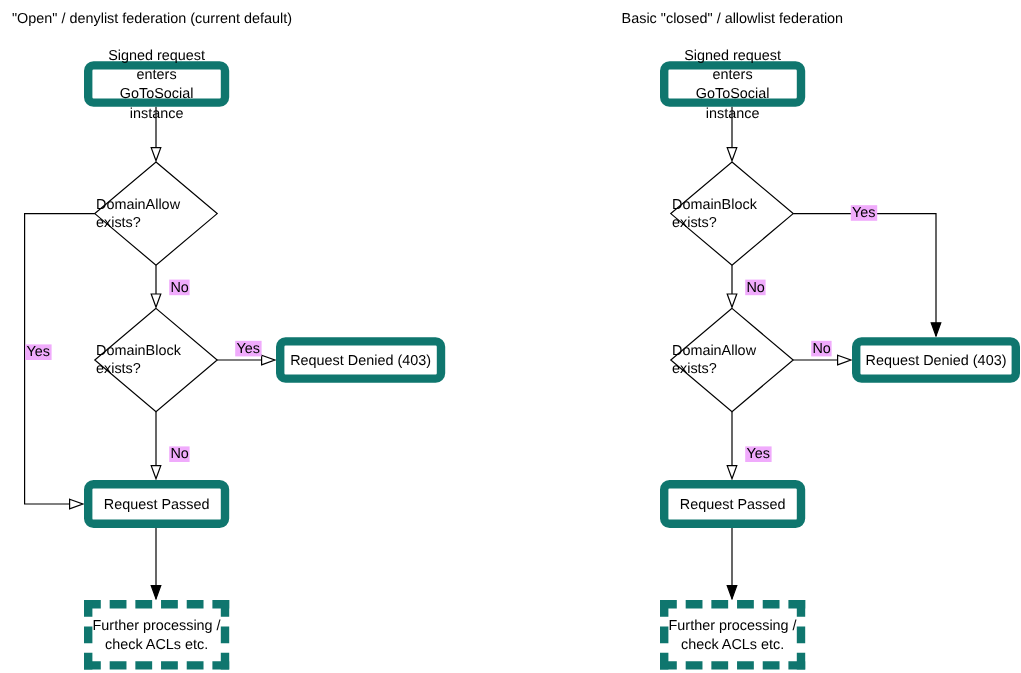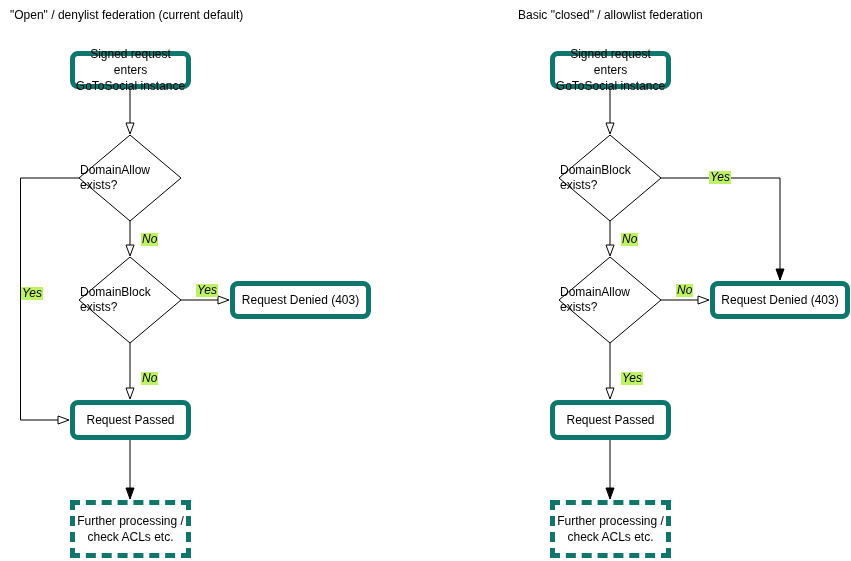--- a/index.html
+++ b/index.html
@@ -18,43 +18,42 @@
     left: 0; top: 0;
   }
   .title {
     position: absolute;
     top: 8px;
     white-space: pre;
   }
   .node {
     position: absolute;
     box-sizing: border-box;
-    border: 5px solid #0f766e;
+    border: 7px solid #0f766e;
     background: #ffffff;
     display: flex;
     align-items: center;
     justify-content: center;
     text-align: center;
     white-space: pre-line;
     line-height: 16px;
   }
   .rounded { border-radius: 8px; }
   .dashed  { border-style: dashed; }
   .dlabel {
     position: absolute;
     text-align: left;
     white-space: pre-line;
     line-height: 15px;
   }
   .elabel {
     position: absolute;
-    background: #bef264;
+    background: #f0abfc;
     padding: 0 1px;
     line-height: 13px;
-    font-style: italic;
   }
 </style>
 </head>
 <body>
 
 <div class="canvas">
 
   <svg class="connectors" width="851" height="561" viewBox="0 0 851 561">
     <defs>
       <marker id="arrow-open" viewBox="0 0 13 10" refX="1" refY="5" markerWidth="13" markerHeight="10" markerUnits="userSpaceOnUse" orient="auto">

